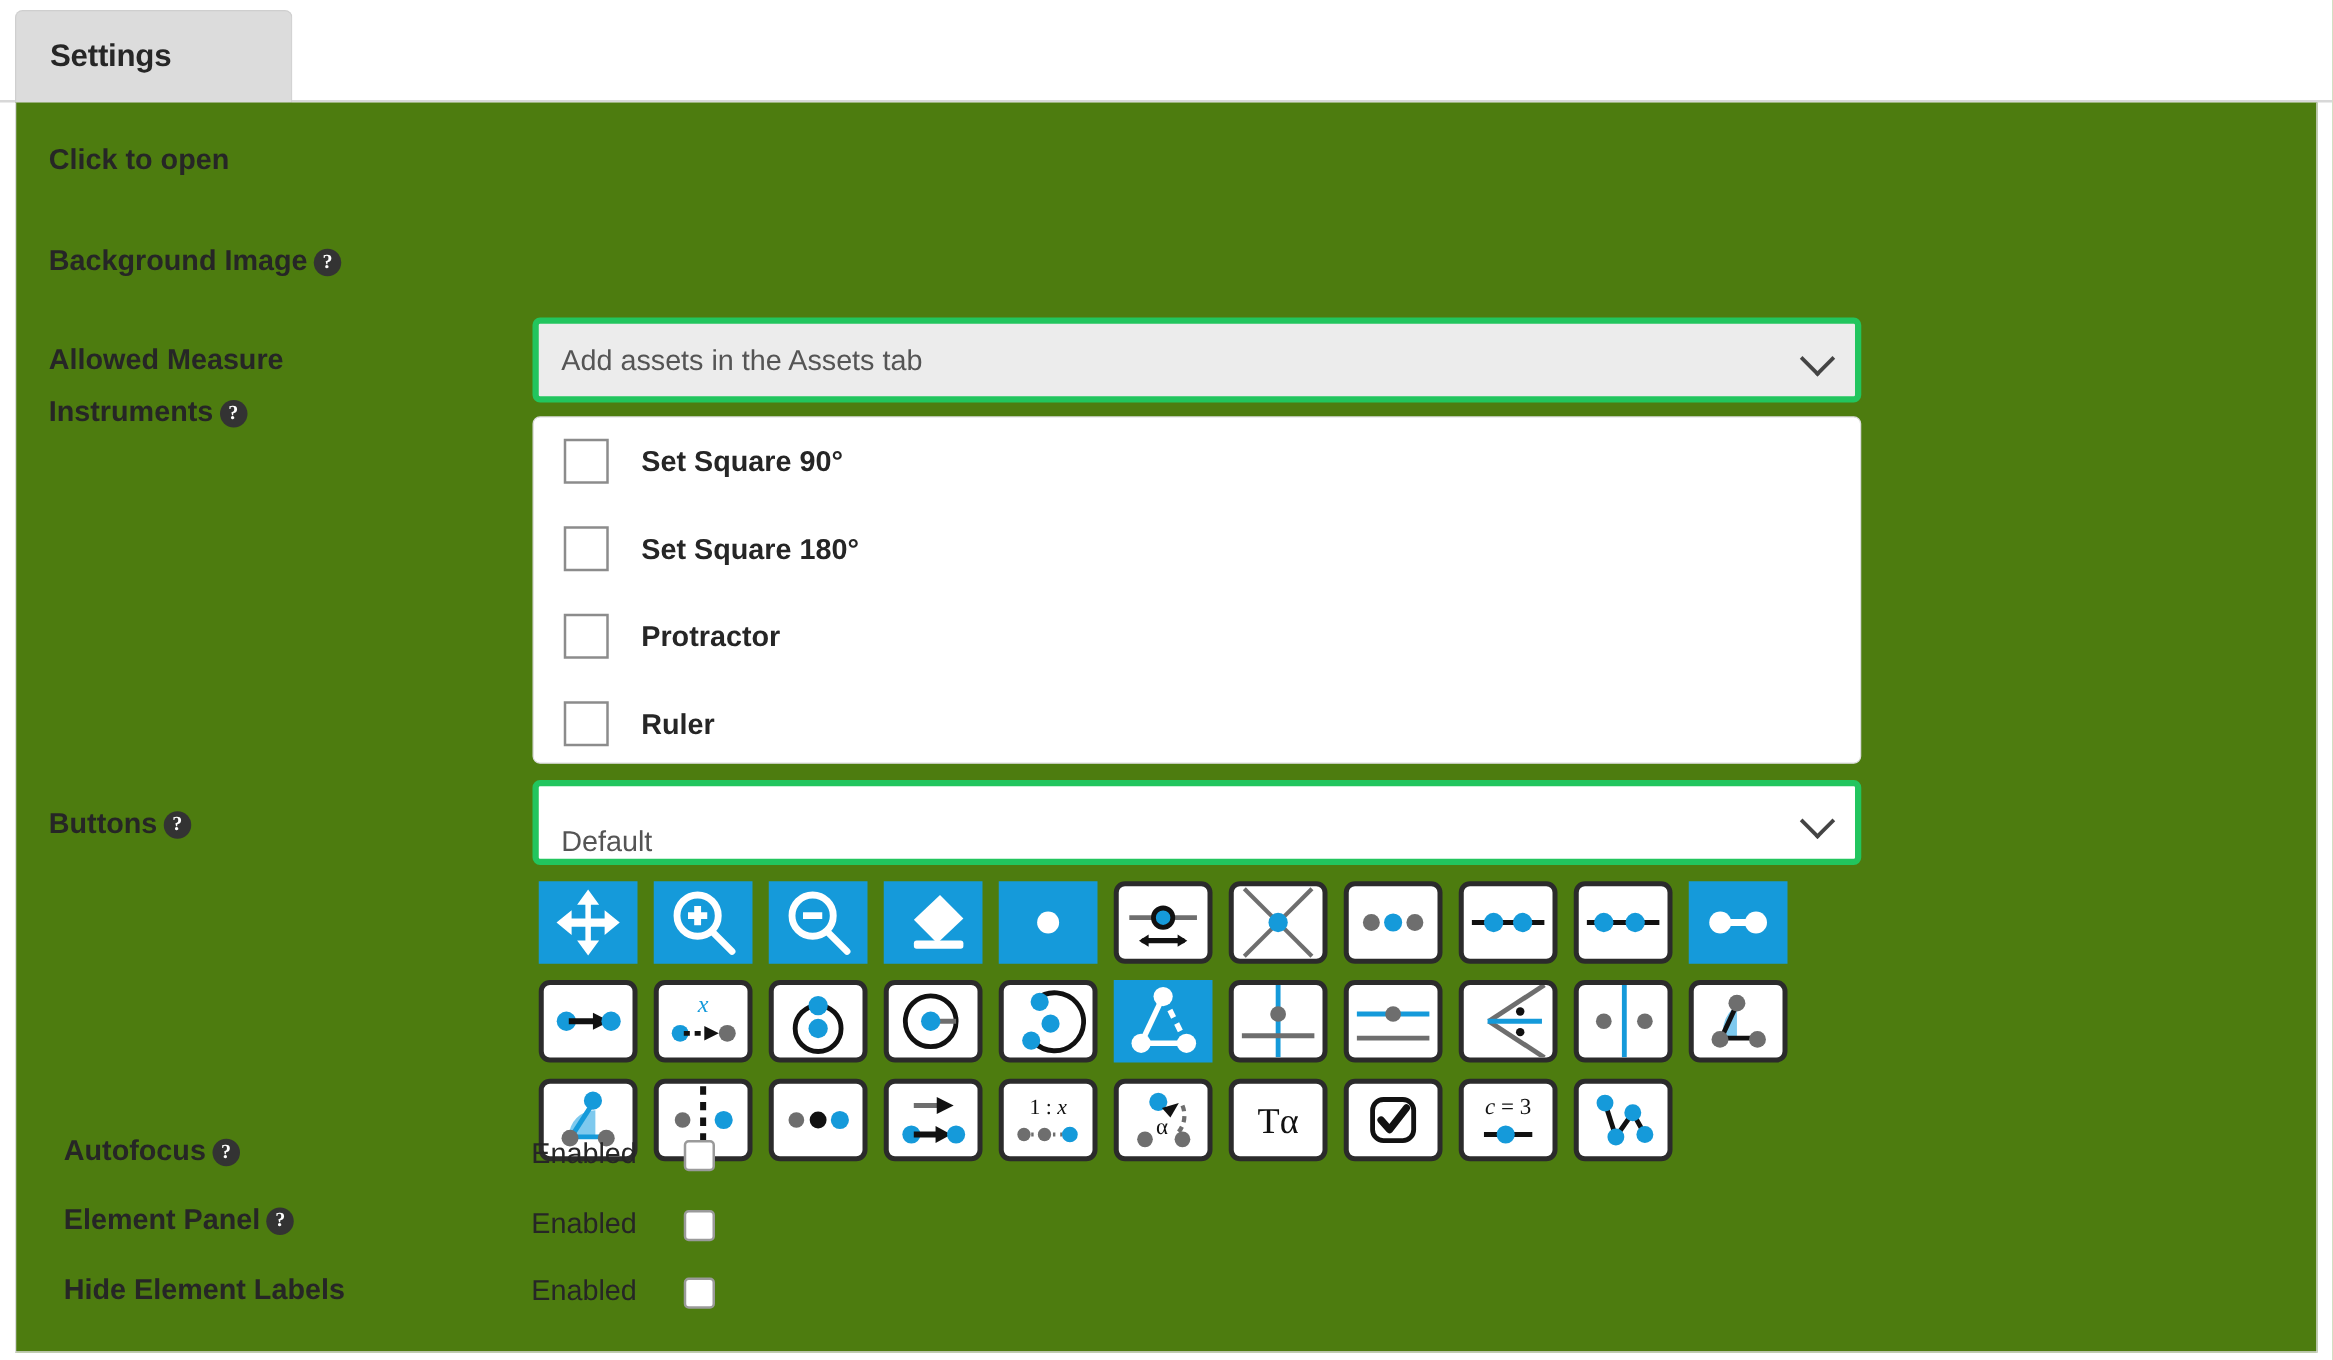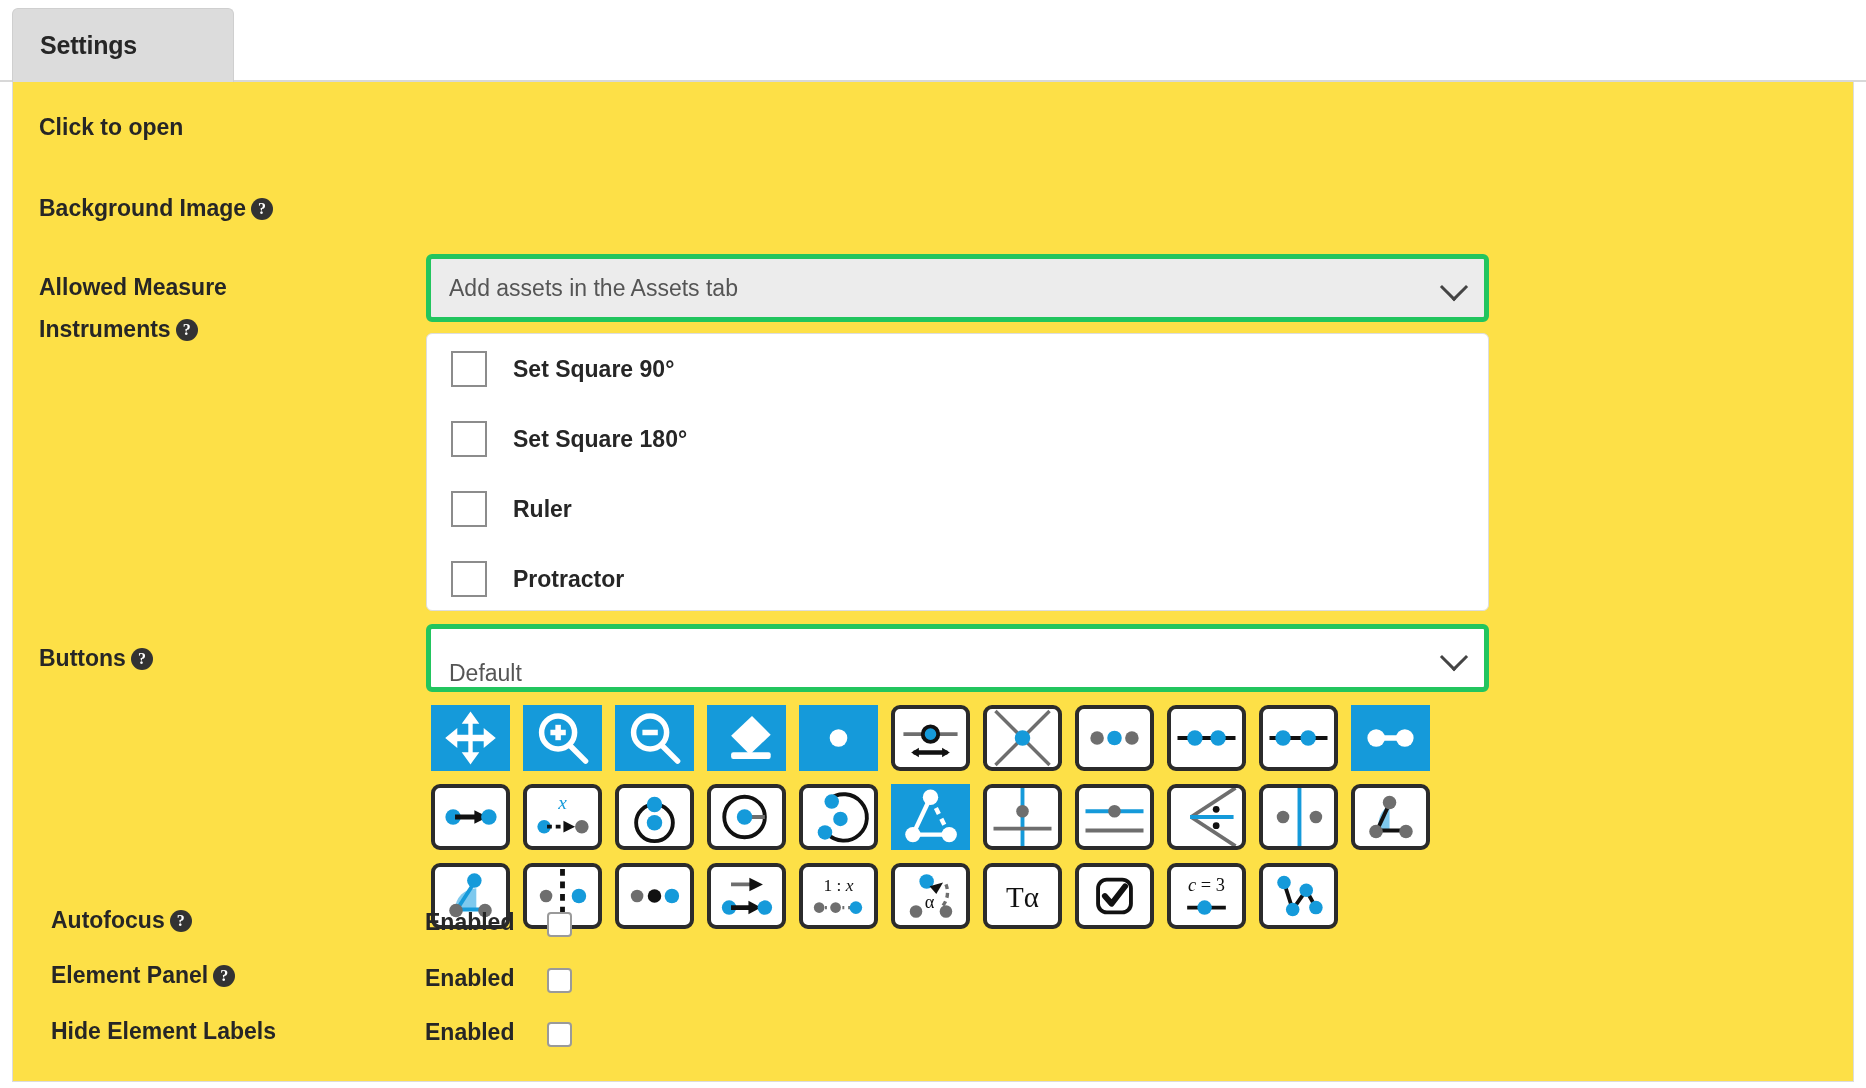--- a/index.html
+++ b/index.html
@@ -50,21 +50,21 @@
 
   
   .panel {
     position: relative;
     margin: 0 12px 0 12px;
     border-left: 1px solid #dcdcdc;
     border-right: 1px solid #dcdcdc;
     border-bottom: 1px solid #dcdcdc;
     height: 1000px;
     box-sizing: border-box;
-    background: #fde047;
+    background: #4d7c0f;
   }
 
   .click-to-open {
     position: absolute;
     left: 26px;
     top: 32px;
     font-size: 23px;
     font-weight: bold;
     color: #262626;
   }
@@ -184,21 +184,21 @@
     position: absolute;
     font-size: 23px;
     font-weight: bold;
     color: #262626;
     left: 38px;
   }
   .toggle-enabled {
     position: absolute;
     left: 412px;
     font-size: 23px;
-    font-weight: bold;
+    font-weight: normal;
     color: #262626;
   }
   .toggle-box {
     position: absolute;
     left: 534px;
     width: 25px;
     height: 25px;
     border: 2px solid #9a9a9a;
     border-radius: 4px;
     background: #fff;
@@ -237,25 +237,25 @@
       <div class="cb-row">
         <span class="cbox"></span>
         <span class="cb-label">Set Square 90°</span>
       </div>
       <div class="cb-row">
         <span class="cbox"></span>
         <span class="cb-label">Set Square 180°</span>
       </div>
       <div class="cb-row">
         <span class="cbox"></span>
-        <span class="cb-label">Ruler</span>
+        <span class="cb-label">Protractor</span>
       </div>
       <div class="cb-row">
         <span class="cbox"></span>
-        <span class="cb-label">Protractor</span>
+        <span class="cb-label">Ruler</span>
       </div>
     </div>
 
     <div class="row-label" style="left:26px; top:555px;">
       <span>Buttons</span><span class="help-icon">?</span>
     </div>
     <div class="select white" style="left:413px; top:542px; width:1063px; height:68px;">
       <span>Default</span>
       <span class="chev"></span>
     </div>

